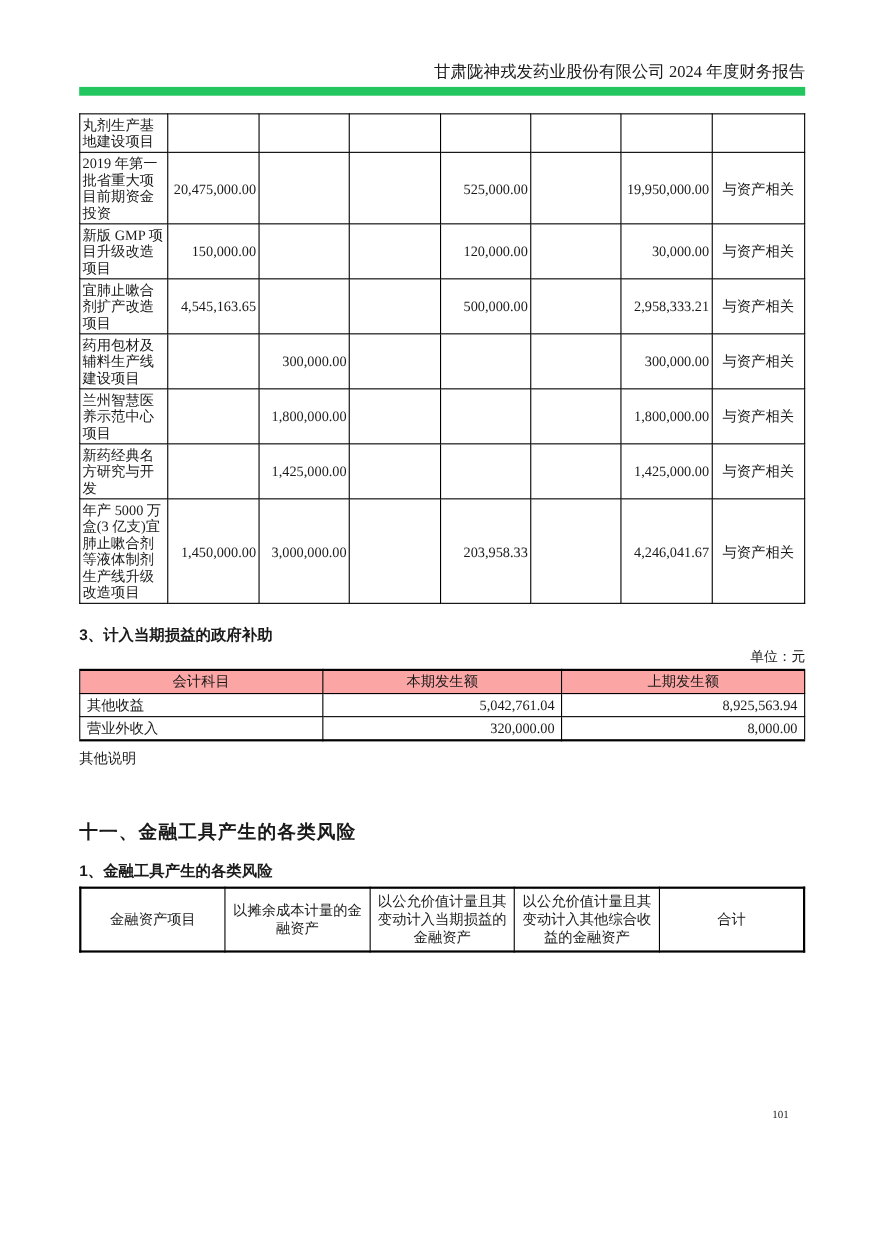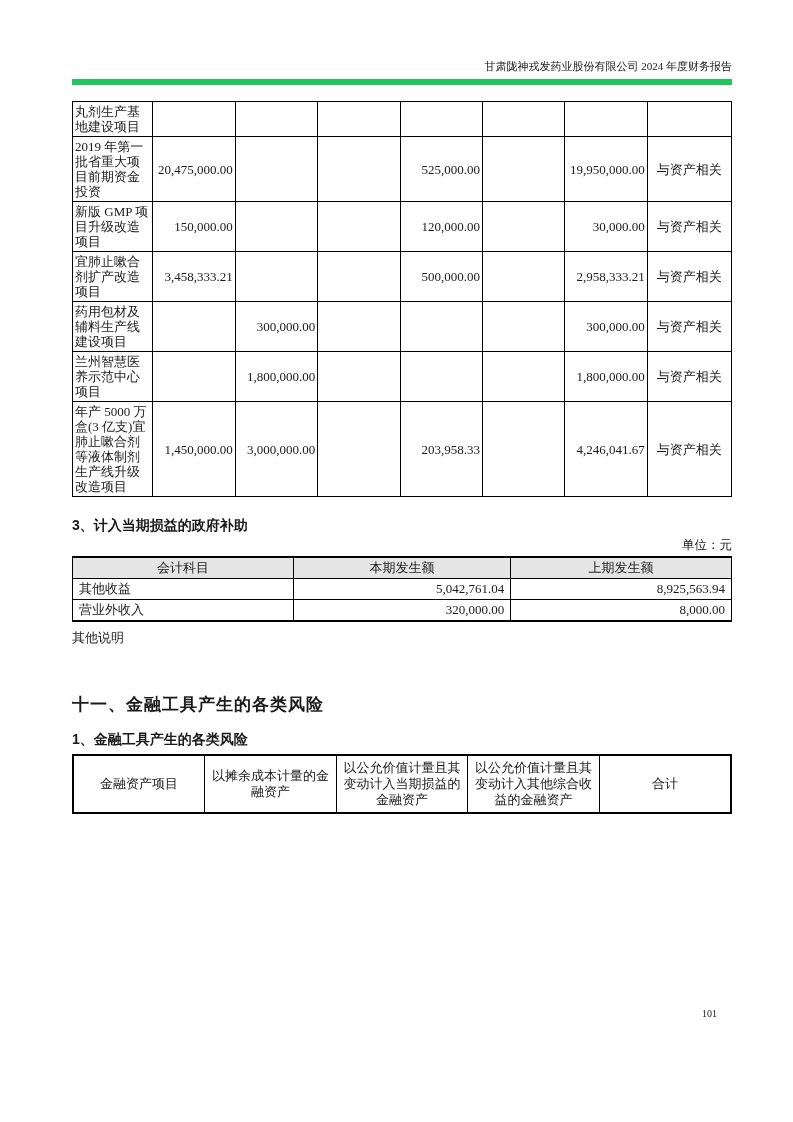--- a/index.html
+++ b/index.html
@@ -10,24 +10,24 @@
     margin:0 auto;
     background:#ffffff;
     color:#1a1a1a;
     font-family:"Liberation Serif","DejaVu Serif",serif;
     padding:58px 61px 0 72px;
     overflow:hidden;
   }
   
   .rpt-header {
     text-align:right;
-    font-size:11px;
+    font-size:15px;
     line-height:16px;
     padding-bottom:5px;
-    border-bottom:6px solid #22c55e;
+    border-bottom:8px solid #22c55e;
   }
   
   table { border-collapse:collapse; width:100%; }
   .subsidy-table { margin-top:16px; }
   .subsidy-table td {
     border:1px solid #000;
     font-size:13px;
     line-height:15px;
     padding:2px 2px;
     vertical-align:middle;
@@ -44,21 +44,21 @@
   .unit-row { margin-top:5px; text-align:right; font-size:12.5px; line-height:14px; }
   
   .pl-table { margin-top:4px; border-top:2px solid #000; border-bottom:2px solid #000; }
   .pl-table th, .pl-table td {
     border:1px solid #000;
     font-size:13px;
     line-height:14px;
     padding:3px 6px;
     font-weight:normal;
   }
-  .pl-table th { background:#e5e5e5; text-align:center; }
+  .pl-table th { background:#fca5a5; text-align:center; }
   .pl-table td { text-align:right; }
   .pl-table td:first-child { text-align:left;margin-top:32px; }
   .other-note { margin-top:8px; font-size:13px; line-height:15px; }
   .sec11-heading { margin-top:50px; font-size:17px; line-height:20px; letter-spacing:1px; }
   .sec11-sub { margin-top:16px; font-size:14px; line-height:16px; }
   .sec11-item { margin-top:28px; margin-left:26px; font-size:13px; line-height:15px; }
   
   .fa-table { margin-top:7px; border:2px solid #000; }
   .fa-table th {
     border:1px solid #000;
@@ -120,21 +120,21 @@
         <td>150,000.00</td>
         <td></td>
         <td></td>
         <td>120,000.00</td>
         <td></td>
         <td>30,000.00</td>
         <td>与资产相关</td>
       </tr>
       <tr>
         <td>宜肺止嗽合剂扩产改造项目</td>
-        <td>3,458,333.21</td>
+        <td>4,545,163.65</td>
         <td></td>
         <td></td>
         <td>500,000.00</td>
         <td></td>
         <td>2,958,333.21</td>
         <td>与资产相关</td>
       </tr>
       <tr>
         <td>药用包材及辅料生产线建设项目</td>
         <td></td>
@@ -146,20 +146,30 @@
         <td>与资产相关</td>
       </tr>
       <tr>
         <td>兰州智慧医养示范中心项目</td>
         <td></td>
         <td>1,800,000.00</td>
         <td></td>
         <td></td>
         <td></td>
         <td>1,800,000.00</td>
+        <td>与资产相关</td>
+      </tr>
+      <tr>
+        <td>新药经典名方研究与开发</td>
+        <td></td>
+        <td>1,425,000.00</td>
+        <td></td>
+        <td></td>
+        <td></td>
+        <td>1,425,000.00</td>
         <td>与资产相关</td>
       </tr>
       <tr>
         <td>年产 5000 万盒(3 亿支)宜肺止嗽合剂等液体制剂生产线升级改造项目</td>
         <td>1,450,000.00</td>
         <td>3,000,000.00</td>
         <td></td>
         <td>203,958.33</td>
         <td></td>
         <td>4,246,041.67</td>

